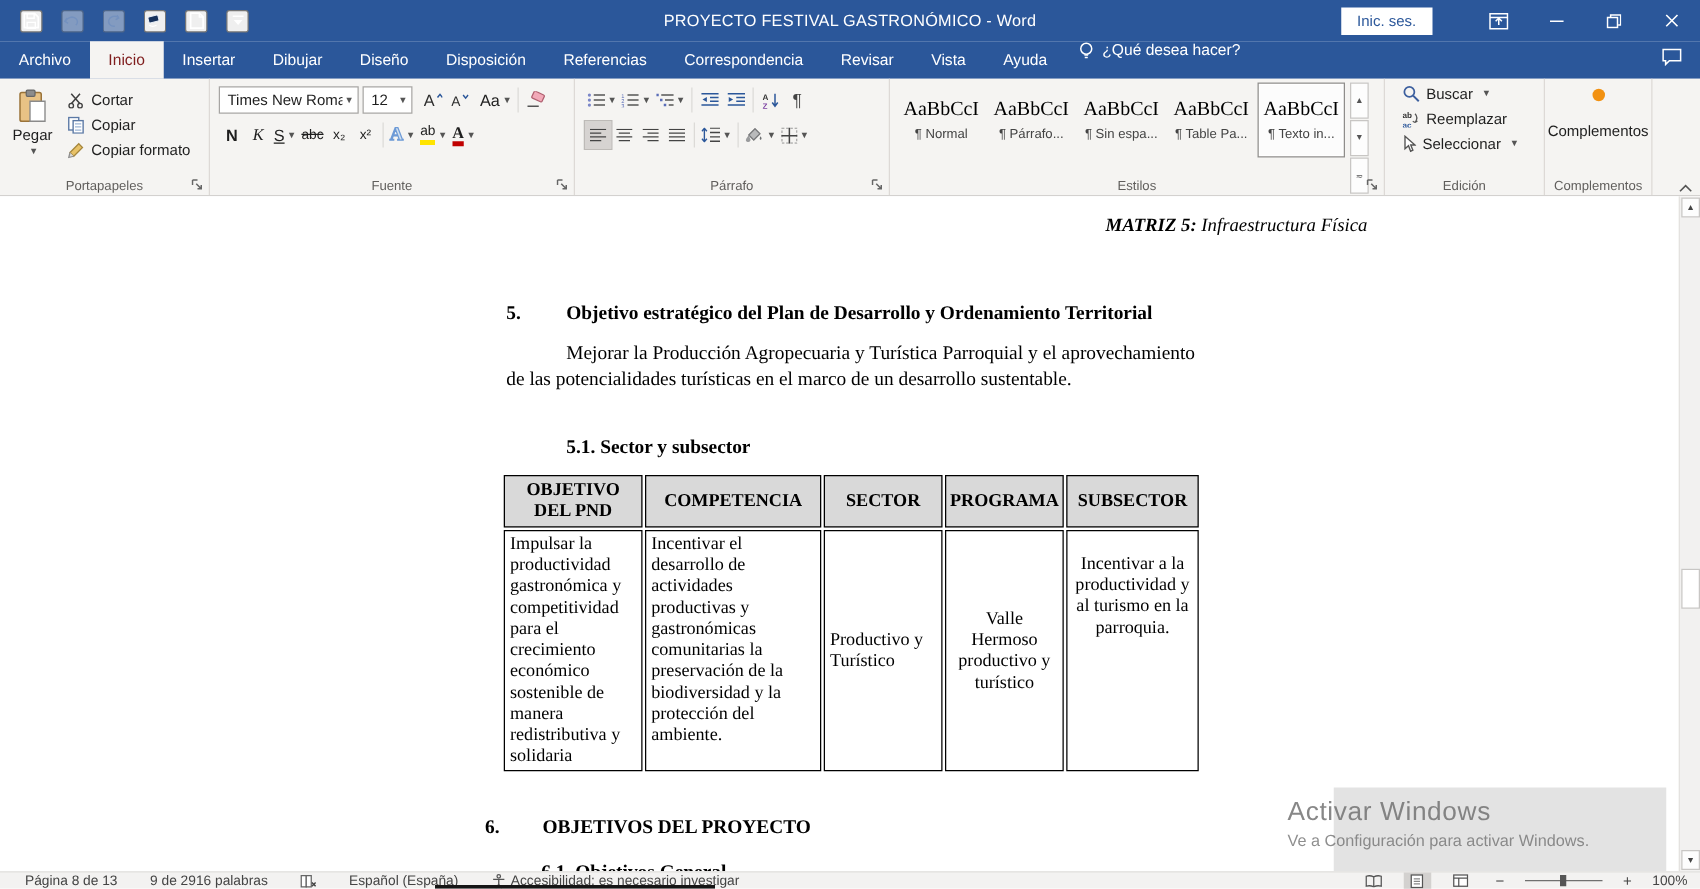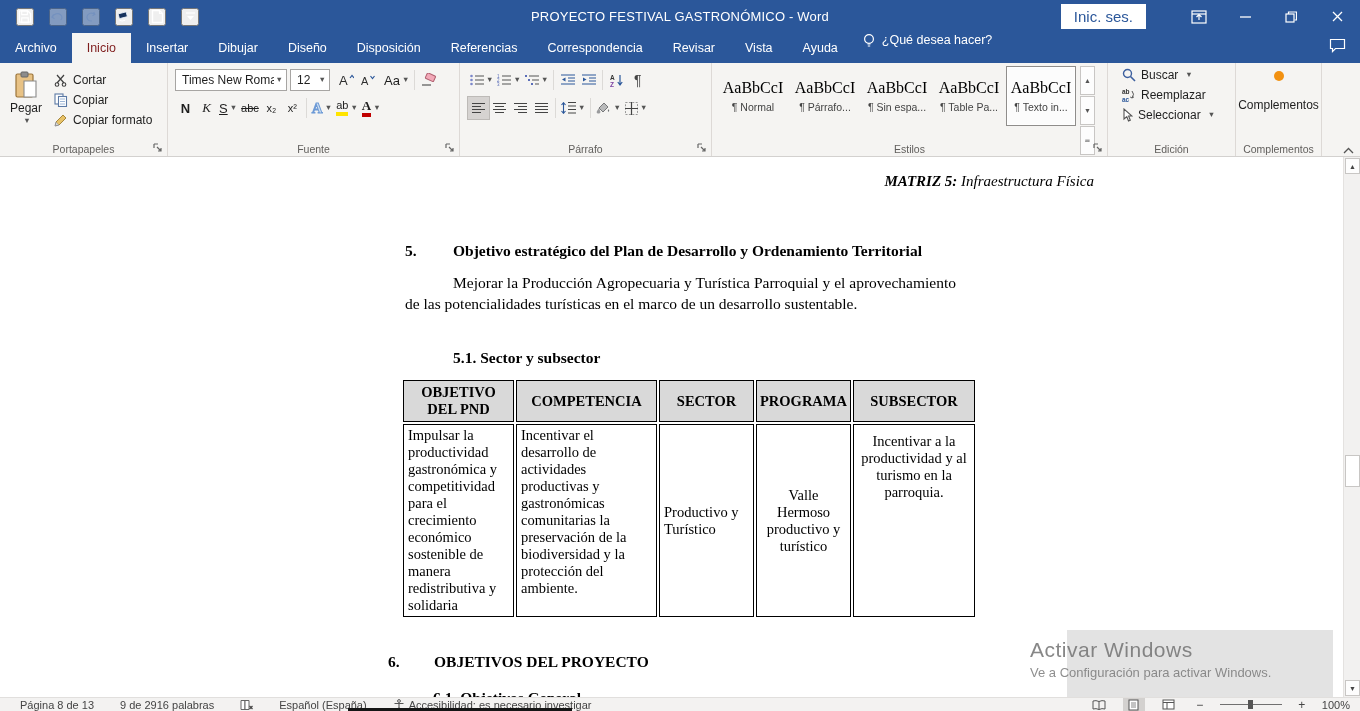--- a/index.html
+++ b/index.html
@@ -7,21 +7,21 @@
   body { font-family:"Liberation Sans","DejaVu Sans",sans-serif; background:#fff; color:#1e1e1e; }
   svg { display:block; }
 
   
   .titlebar { height:33px; background:#2b579a; display:flex; align-items:center; position:relative; color:#fff; }
   .qat { display:flex; align-items:center; gap:15px; padding-left:16px; z-index:2; }
   .qat .qbtn { display:flex; align-items:center; justify-content:center; width:18px; height:18px; }
   .qat .dim { opacity:.45; }
   .title { position:absolute; left:0; right:0; top:0; height:33px; display:flex; align-items:center; justify-content:center; font-size:13px; letter-spacing:.2px; }
   .tb-right { margin-left:auto; display:flex; align-items:center; height:100%; z-index:2; }
-  .signin { background:#fff; color:#2b579a; border:none; font-size:15px; padding:4px 13px; margin-right:30px; font-family:inherit; }
+  .signin { background:#fff; color:#2b579a; border:none; font-size:12px; padding:4px 13px; margin-right:30px; font-family:inherit; }
   .winbtn { width:46px; height:33px; display:flex; align-items:center; justify-content:center; background:transparent; border:none; color:#fff; }
 
   
   .tabrow { height:30px; background:#2b579a; display:flex; align-items:stretch; color:#fff; font-size:12.5px; position:relative; }
   .tabrow .tab { padding:0 15px; display:flex; align-items:center; background:transparent; border:none; color:#fff; font-size:12.5px; font-family:inherit; }
   .tabrow .tab.active { background:#f5f4f2; color:#7f1d1d; }
   .tellme { display:flex; align-items:flex-start; gap:7px; padding:0 10px; }
   .comment { position:absolute; right:14px; top:5px; background:none; border:none; color:#fff; }
 
   
@@ -92,25 +92,25 @@
   .caption b { font-weight:bold; }
 
   .h5 { position:absolute; left:405px; top:85px; font-size:15.5px; font-weight:bold; }
   .h5 .num { display:inline-block; width:48px; }
   .para { position:absolute; left:405px; top:115px; width:551px; font-size:15.5px; line-height:21px; text-align:justify; text-indent:48px; }
   .h51 { position:absolute; left:453px; top:192px; font-size:15.5px; font-weight:bold; }
 
   .maintable { position:absolute; left:401px; top:221px; border-collapse:separate; border-spacing:2px; font-size:14.5px; line-height:17px; }
   .maintable th { background:#d9d9d9; border:1px solid #000; font-weight:bold; text-align:center; padding:3px 2px; font-size:14.5px; }
   .maintable td { border:1px solid #000; padding:2px 4px; }
-  .maintable .w1{width:111px;} .maintable .w2{width:141px;} .maintable .w3{width:95px;} .maintable .w4{width:95px;} .maintable .w5{width:122px;}
+  .maintable .w1{width:111px;} .maintable .w2{width:141px;} .maintable .w3{width:95px;} .maintable .w4{width:95px;} .maintable .w5{width:106px;}
   .maintable td.c1,.maintable td.c2 { vertical-align:top; }
   .maintable td.c3 { vertical-align:middle; text-align:left; }
   .maintable td.c4 { vertical-align:middle; text-align:center; }
-  .maintable td.c5 { vertical-align:top; text-align:center; padding-top:8px; }
+  .maintable td.c5 { vertical-align:top; text-align:center; padding-top:18px; }
   .maintable tr.body { height:188px; }
 
   .h6 { position:absolute; left:388px; top:496px; font-size:15.5px; font-weight:bold; }
   .h6 .num { display:inline-block; width:46px; }
   .h61 { position:absolute; left:433px; top:532px; font-size:15.5px; font-weight:bold; }
 
   
   .vscroll { position:absolute; right:0; top:0; bottom:0; width:17px; background:#f2f1f0; border-left:1px solid #e4e2e0; }
   .varrow { position:absolute; left:1px; width:15px; height:16px; background:#fdfdfd; border:1px solid #c8c6c4; display:flex; align-items:center; justify-content:center; font-size:7px; color:#444; }
   .vthumb { position:absolute; left:1px; top:298px; width:15px; height:32px; background:#fff; border:1px solid #c8c6c4; }

